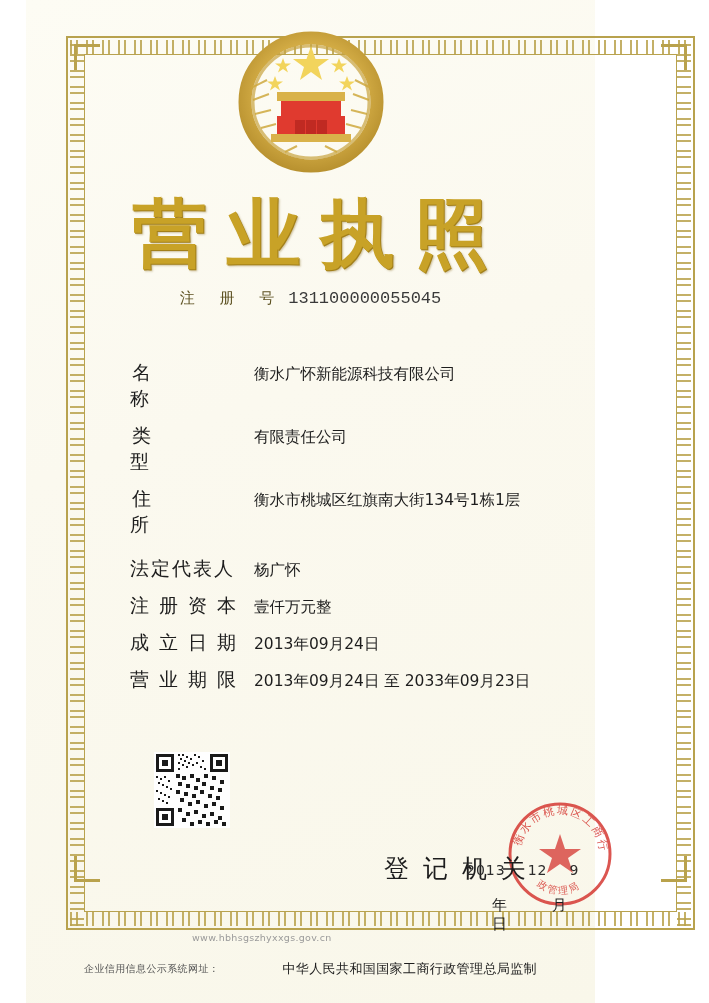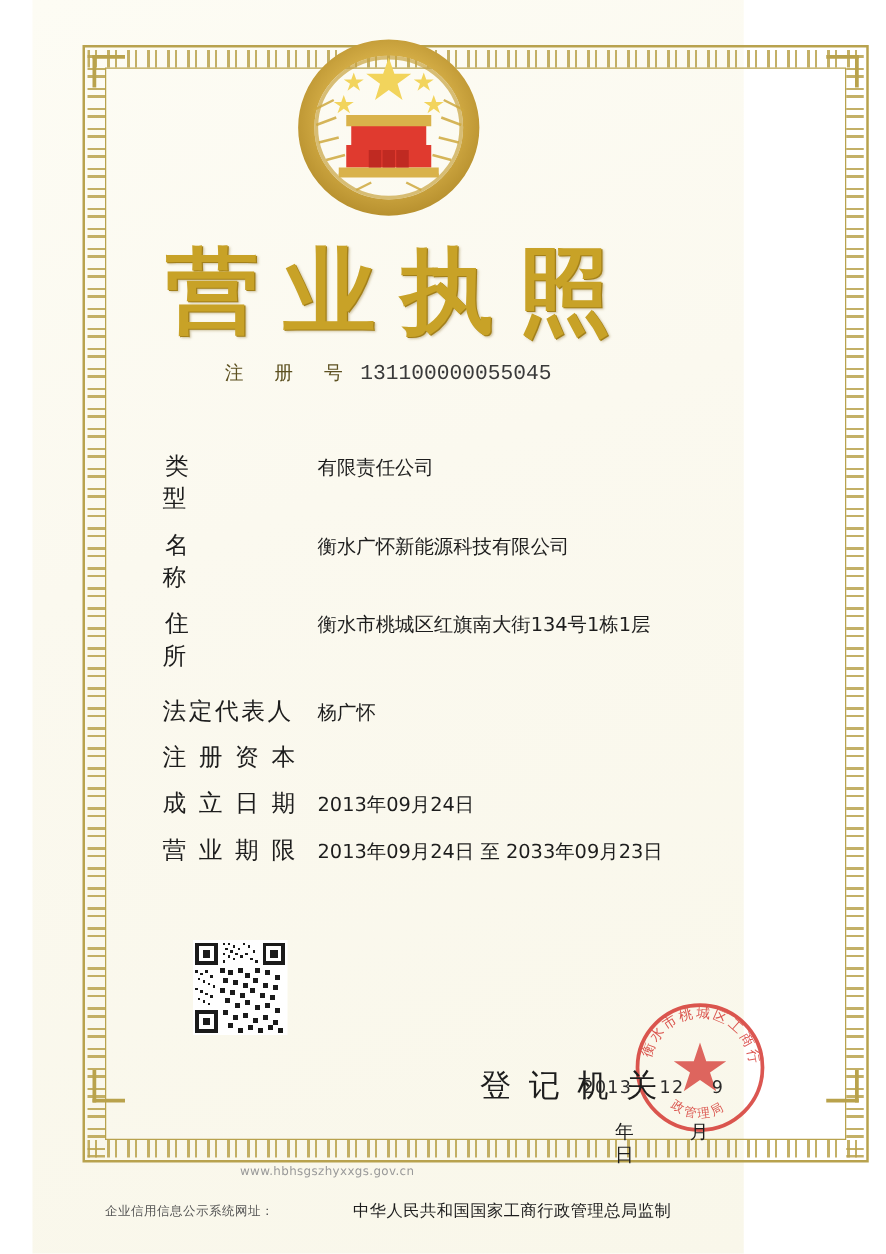--- a/index.html
+++ b/index.html
@@ -292,41 +292,42 @@
 
   <div class="title">营业执照</div>
 
   <div class="reg-line">
     <span class="reg-label">注 册 号</span><span class="reg-number">131100000055045</span>
   </div>
 
   <div class="fields">
 
     <div class="row">
+      <div class="lbl sp4">名        称</div>
+      <div class="val big">衡水广怀新能源科技有限公司</div>
+    </div>
+
+    <div class="row">
       <div class="lbl sp4">类        型</div>
       <div class="val big">有限责任公司</div>
-    </div>
-
-    <div class="row">
-      <div class="lbl sp4">名        称</div>
-      <div class="val big">衡水广怀新能源科技有限公司</div>
     </div>
 
     <div class="row group-gap">
       <div class="lbl sp4">住        所</div>
       <div class="val big">衡水市桃城区红旗南大街134号1栋1层</div>
     </div>
 
     <div class="row">
       <div class="lbl sp0">法定代表人</div>
       <div class="val big">杨广怀</div>
     </div>
 
     <div class="row">
       <div class="lbl sp0">注 册 资 本</div>
+      <div class="val big">壹仟万元整</div>
     </div>
 
     <div class="row">
       <div class="lbl sp0">成 立 日 期</div>
       <div class="val big">2013年09月24日</div>
     </div>
 
     <div class="row">
       <div class="lbl sp0">营 业 期 限</div>
       <div class="val big">2013年09月24日  至  2033年09月23日</div>

